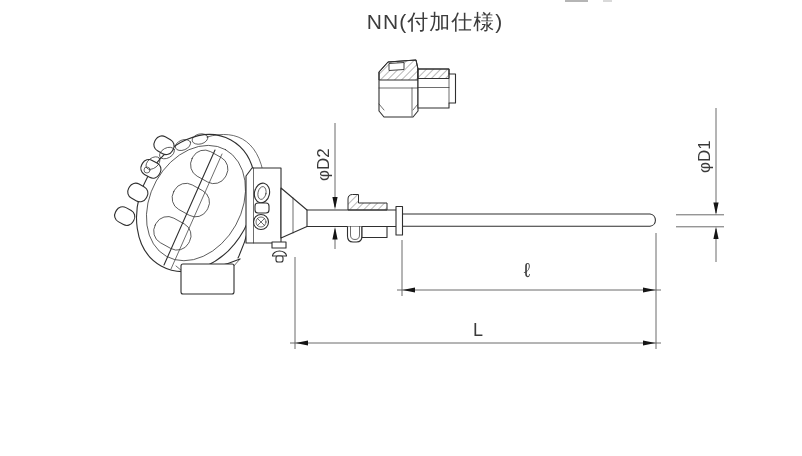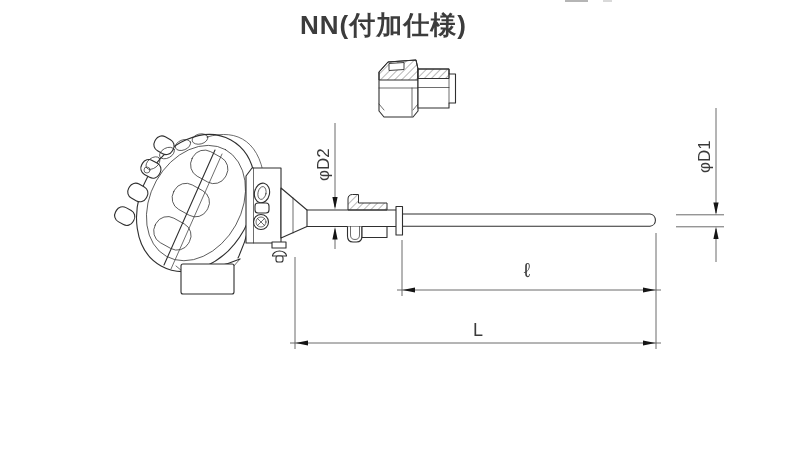--- a/index.html
+++ b/index.html
@@ -1,22 +1,22 @@
 <!DOCTYPE html>
 <html><head>
 <meta charset="utf-8">
 <style>
   html,body{margin:0;padding:0;background:#e8e8e8;}
   .page{
     position:relative;width:802px;height:456px;background:#ffffff;
     font-family:"Liberation Sans","DejaVu Sans",sans-serif;overflow:hidden;
   }
   .title{
-    position:absolute;left:300px;top:8px;width:270px;
-    font-size:26px;font-weight:700;letter-spacing:1px;color:#3c3c3c;
+    position:absolute;left:300px;top:8px;width:270px;text-align:center;
+    font-size:21px;font-weight:400;letter-spacing:1px;color:#3c3c3c;
     font-family:"Liberation Sans","DejaVu Sans",sans-serif;
   }
   .sliver{position:absolute;top:0;height:2px;}
   .sliver.a{left:565px;width:23px;background:#b5b5b5;}
   .sliver.b{left:603px;width:9px;background:#d9d9d9;}
   svg{position:absolute;left:0;top:0;}
   .ln{fill:none;stroke:#2f2f2f;stroke-width:1.1;stroke-linejoin:round;stroke-linecap:round;}
   .lnf{fill:#ffffff;stroke:#2f2f2f;stroke-width:1.1;stroke-linejoin:round;}
   .lnt{fill:none;stroke:#2f2f2f;stroke-width:0.7;stroke-linejoin:round;stroke-linecap:round;}
   .hat{fill:url(#hatch);stroke:#2f2f2f;stroke-width:1;stroke-linejoin:round;}

